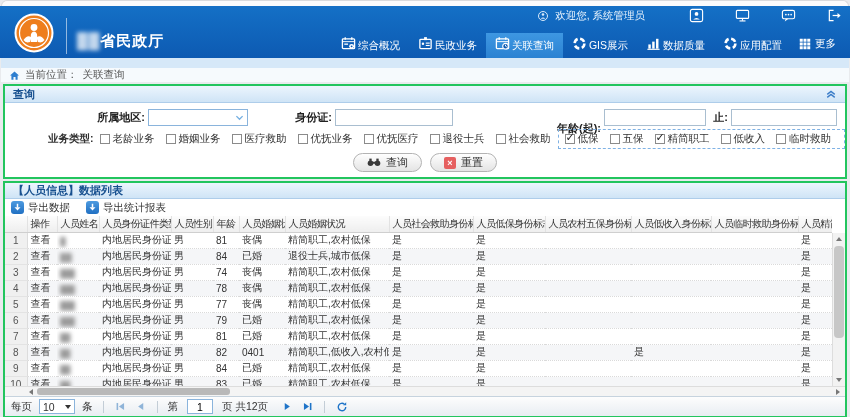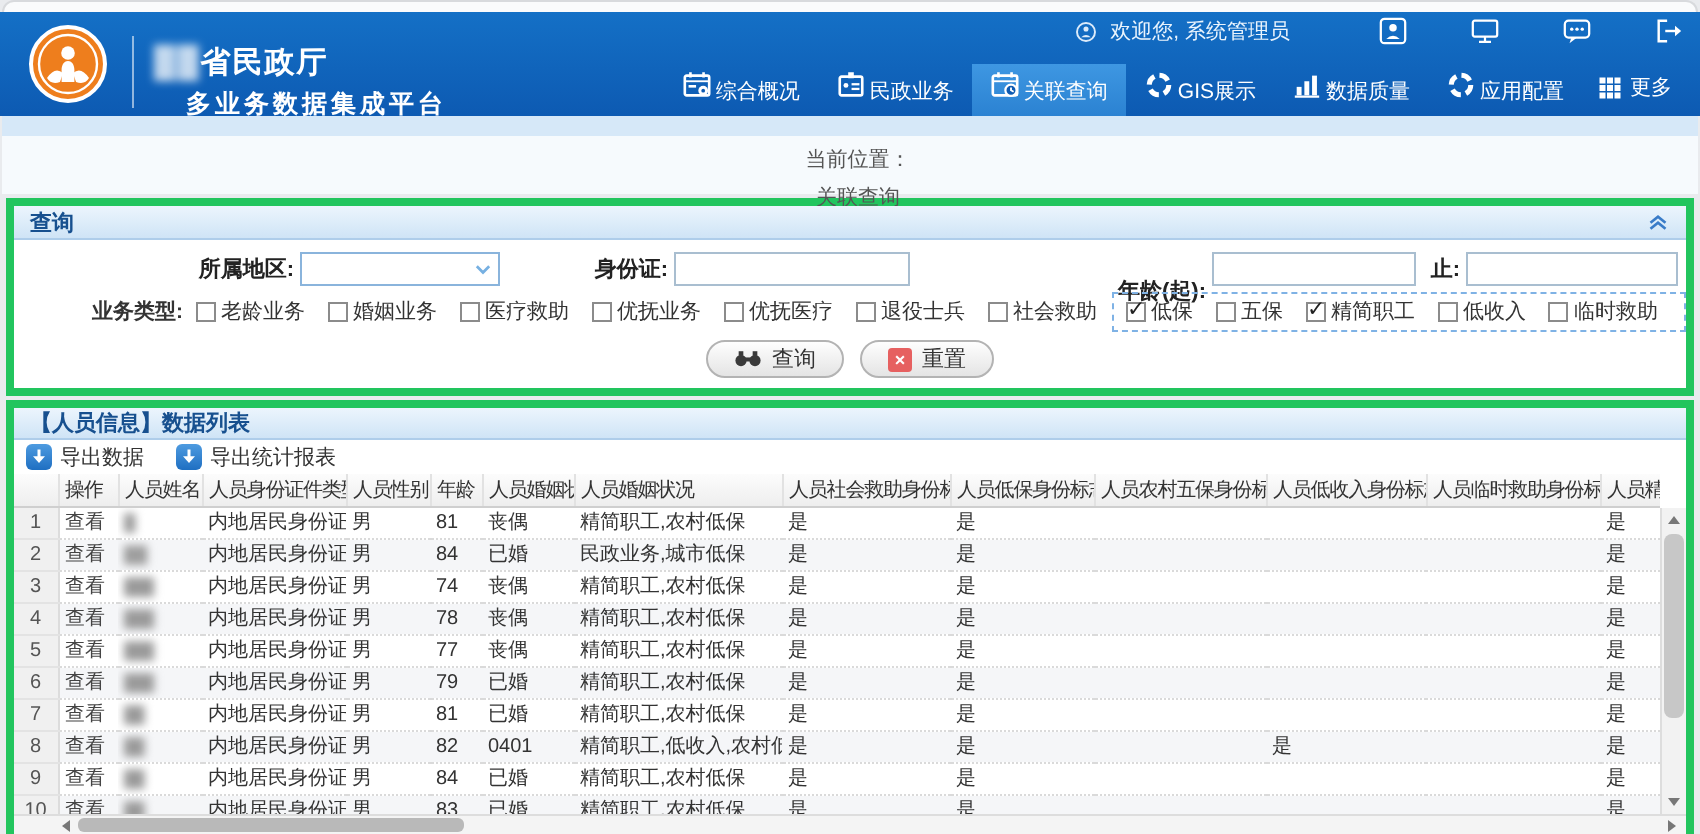--- a/index.html
+++ b/index.html
@@ -17,23 +17,23 @@
   .topbar-right { margin-left:auto; display:flex; flex-direction:column; padding-right:4px; }
   .welcome-row { display:flex; align-items:center; justify-content:flex-end; height:19px; color:#eaf4fd; font-size:10.5px; gap:6px; padding-right:2px; }
   .welcome-icons { display:flex; gap:31px; margin-left:38px; padding-right:2px; }
   .wicon { width:15px; height:15px; cursor:pointer; }
   .nav-row { display:flex; align-items:flex-end; height:33px; padding-bottom:0; }
   .nav-item { display:flex; flex-direction:row; align-items:flex-end; justify-content:flex-end; color:#fff; font-size:10.5px; padding:3px 9px 5px; cursor:pointer; gap:2px; min-width:56px; }
   .nav-item.active { background:linear-gradient(#3e97e2,#2b82d2); }
   .more-item { display:flex; align-items:center; gap:4px; color:#fff; font-size:10.5px; padding:0 10px 7px 8px; cursor:pointer; }
   
   .sub-strip { height:10px; background:#d6e8f8; margin:0 1px; }
-  .breadcrumb { height:29px; display:flex; align-items:center; gap:5px; padding-left:8px; font-size:10.5px; color:#555; background:#f6fafd; margin:0 1px;flex-direction:column; }
+  .breadcrumb { height:14px; display:flex; align-items:center; gap:5px; padding-left:8px; font-size:10.5px; color:#555; background:#f6fafd; margin:0 1px; }
   
-  .panel { margin:2px 3px 0; border:4px solid #22c55e; background:#fff; }
+  .panel { margin:2px 3px 0; border:2px solid #22c55e; background:#fff; }
   .panel-hd { height:17px; background:linear-gradient(#ecf5fd,#cfe4f6); border-bottom:1px solid #aecdea; display:flex; align-items:center; padding:0 8px; font-size:11px; font-weight:bold; color:#17508f; position:relative; }
   .collapse-btn { position:absolute; right:8px; top:2px; cursor:pointer; }
   
   .form-row1 { display:flex; align-items:center; height:20px; margin-top:4px; font-size:11px; color:#222; }
   .flabel { font-weight:bold; text-align:right; white-space:nowrap; }
   .w140{width:140px;} .w84{width:84px;} .w22{width:22px;}
   .sel-box { width:100px; height:17px; border:1px solid #8ab4dc; background:#fff; display:flex; align-items:center; justify-content:flex-end; padding-right:2px; margin-left:3px; cursor:pointer; }
   .txt-input { height:17px; border:1px solid #a9bed0; background:#fff; margin-left:3px; font-size:11px; padding:0 3px; }
   .w118{width:118px;} .w102{width:102px;} .w106{width:106px;}
   .form-row2 { display:flex; align-items:center; height:18px; margin-top:3px; font-size:10.5px; color:#333;margin-left:36px; }
@@ -92,21 +92,20 @@
         <circle cx="20" cy="20" r="14.5" fill="none" stroke="#fff" stroke-width="1.2"></circle>
         <circle cx="20" cy="14.5" r="3.4" fill="#fff"></circle>
         <path d="M20 18.5 c-2.2 0 -3.2 2.2 -3.2 4.5 v6 h6.4 v-6 c0 -2.3 -1 -4.5 -3.2 -4.5z" fill="#fff"></path>
         <path d="M9.5 27 q4 -6 8 -2.5 l-1.5 4.5 q-4.5 1.5 -6.5 -2z" fill="#fff"></path>
         <path d="M30.5 27 q-4 -6 -8 -2.5 l1.5 4.5 q4.5 1.5 6.5 -2z" fill="#fff"></path>
       </svg>
     </div>
     <div class="brand-divider"></div>
     <div class="titles">
       <div class="org-line"><span class="redacted-light">██</span><span>省民政厅</span></div>
-      <div class="platform-line">多业务数据集成平台</div>
     </div>
   </div>
   <div class="topbar-right">
     <div class="welcome-row">
       <svg class="wicon" viewBox="0 0 16 16" style="width:12px;height:12px;">
         <circle cx="8" cy="8" r="6" fill="none" stroke="#dcebfa" stroke-width="1.3"></circle>
         <circle cx="8" cy="6" r="1.7" fill="#dcebfa"></circle>
           <path d="M4.8 11.5 Q8 8.6 11.2 11.5z" fill="#dcebfa"></path>
       </svg>
       <span>欢迎您, 系统管理员</span>
@@ -399,21 +398,21 @@
               <td>是</td>
             </tr>
             <tr>
               <td class="rownum">2</td>
               <td><span class="view-link">查看</span></td>
               <td><span class="name-redacted">█ █</span></td>
               <td>内地居民身份证</td>
               <td>男</td>
               <td>84</td>
               <td>已婚</td>
-              <td>民政业务,城市低保</td>
+              <td>退役士兵,城市低保</td>
               <td>是</td>
               <td>是</td>
               <td></td>
               <td></td>
               <td></td>
               <td>是</td>
             </tr>
             <tr>
               <td class="rownum">3</td>
               <td><span class="view-link">查看</span></td>

